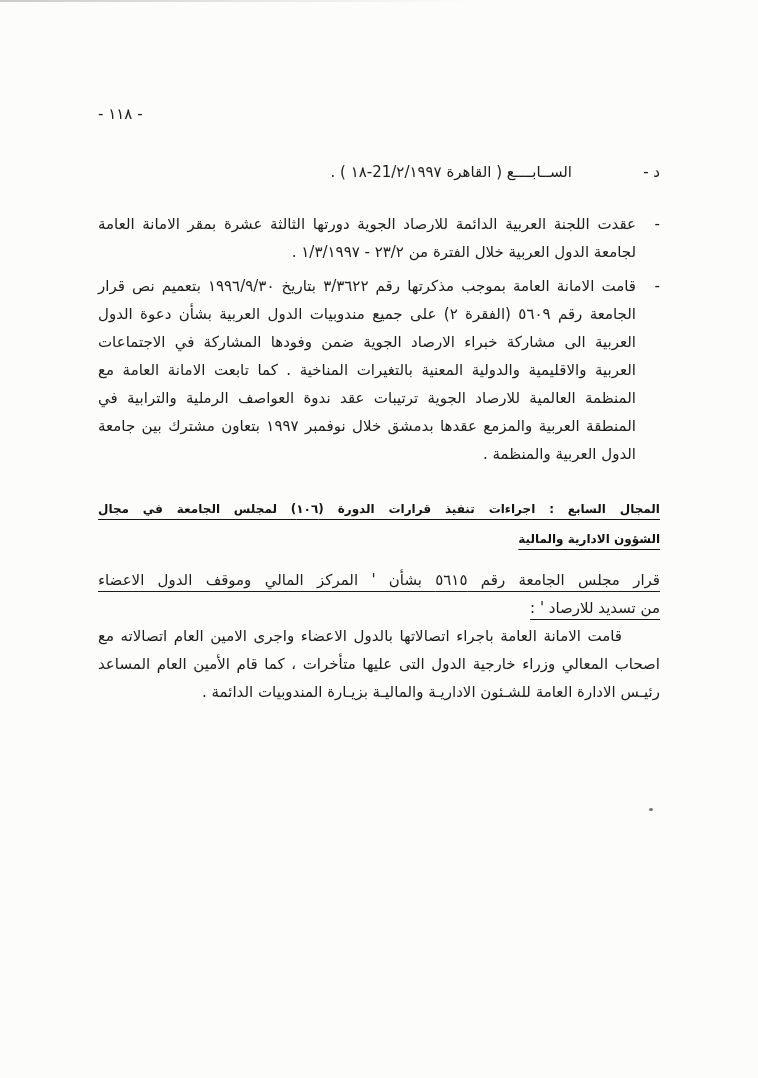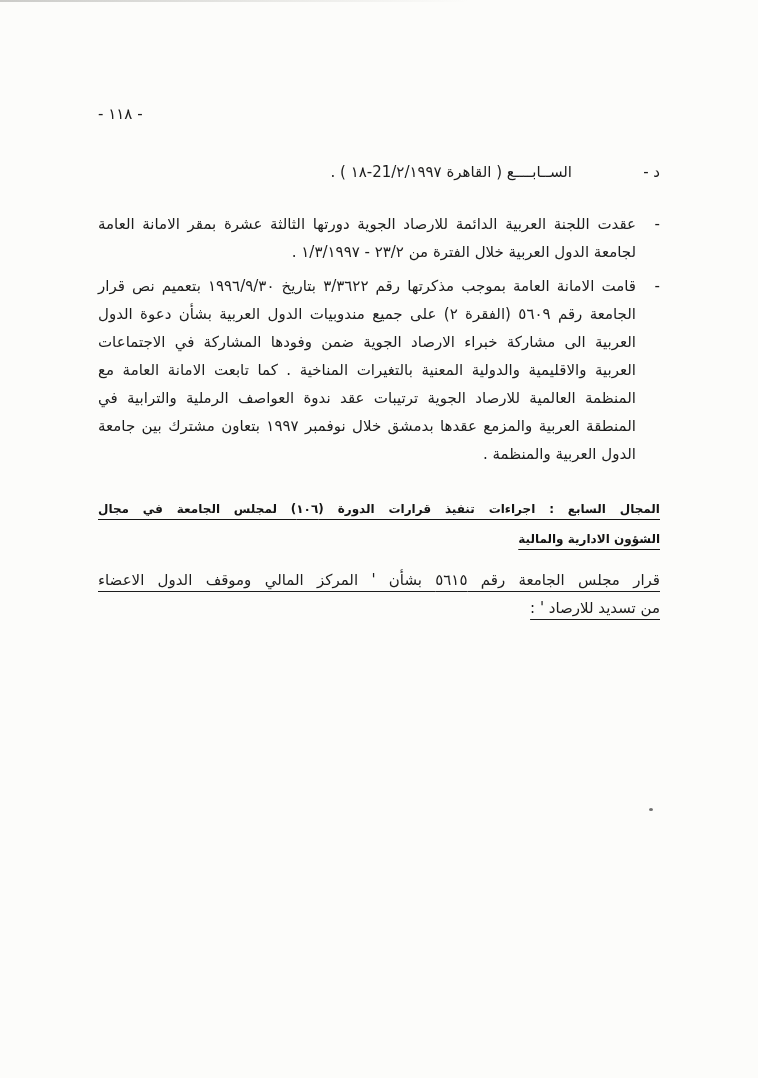--- a/index.html
+++ b/index.html
@@ -121,17 +121,18 @@
     <div class="heading">
       <div class="h-line jfull">المجال السابع : اجراءات تنفيذ قرارات الدورة (١٠٦) لمجلس الجامعة في مجال</div>
       <div class="h-line">الشؤون الادارية والمالية</div>
     </div>
 
     <div class="subheading">
       <div class="s-line jfull">قرار مجلس الجامعة رقم ٥٦١٥ بشأن ' المركز المالي وموقف الدول الاعضاء</div>
       <div class="s-line">من تسديد للارصاد ' :</div>
     </div>
 
+    <p class="body-par">قامت الامانة العامة باجراء اتصالاتها بالدول الاعضاء واجرى الامين العام اتصالاته مع اصحاب المعالي وزراء خارجية الدول التى عليها متأخرات ، كما قام الأمين العام المساعد رئيـس الادارة العامة للشـئون الاداريـة والماليـة بزيـارة المندوبيات الدائمة .</p>
 
   </div>
 
   <div class="speck"></div>
 </div>
 
 </body></html>

